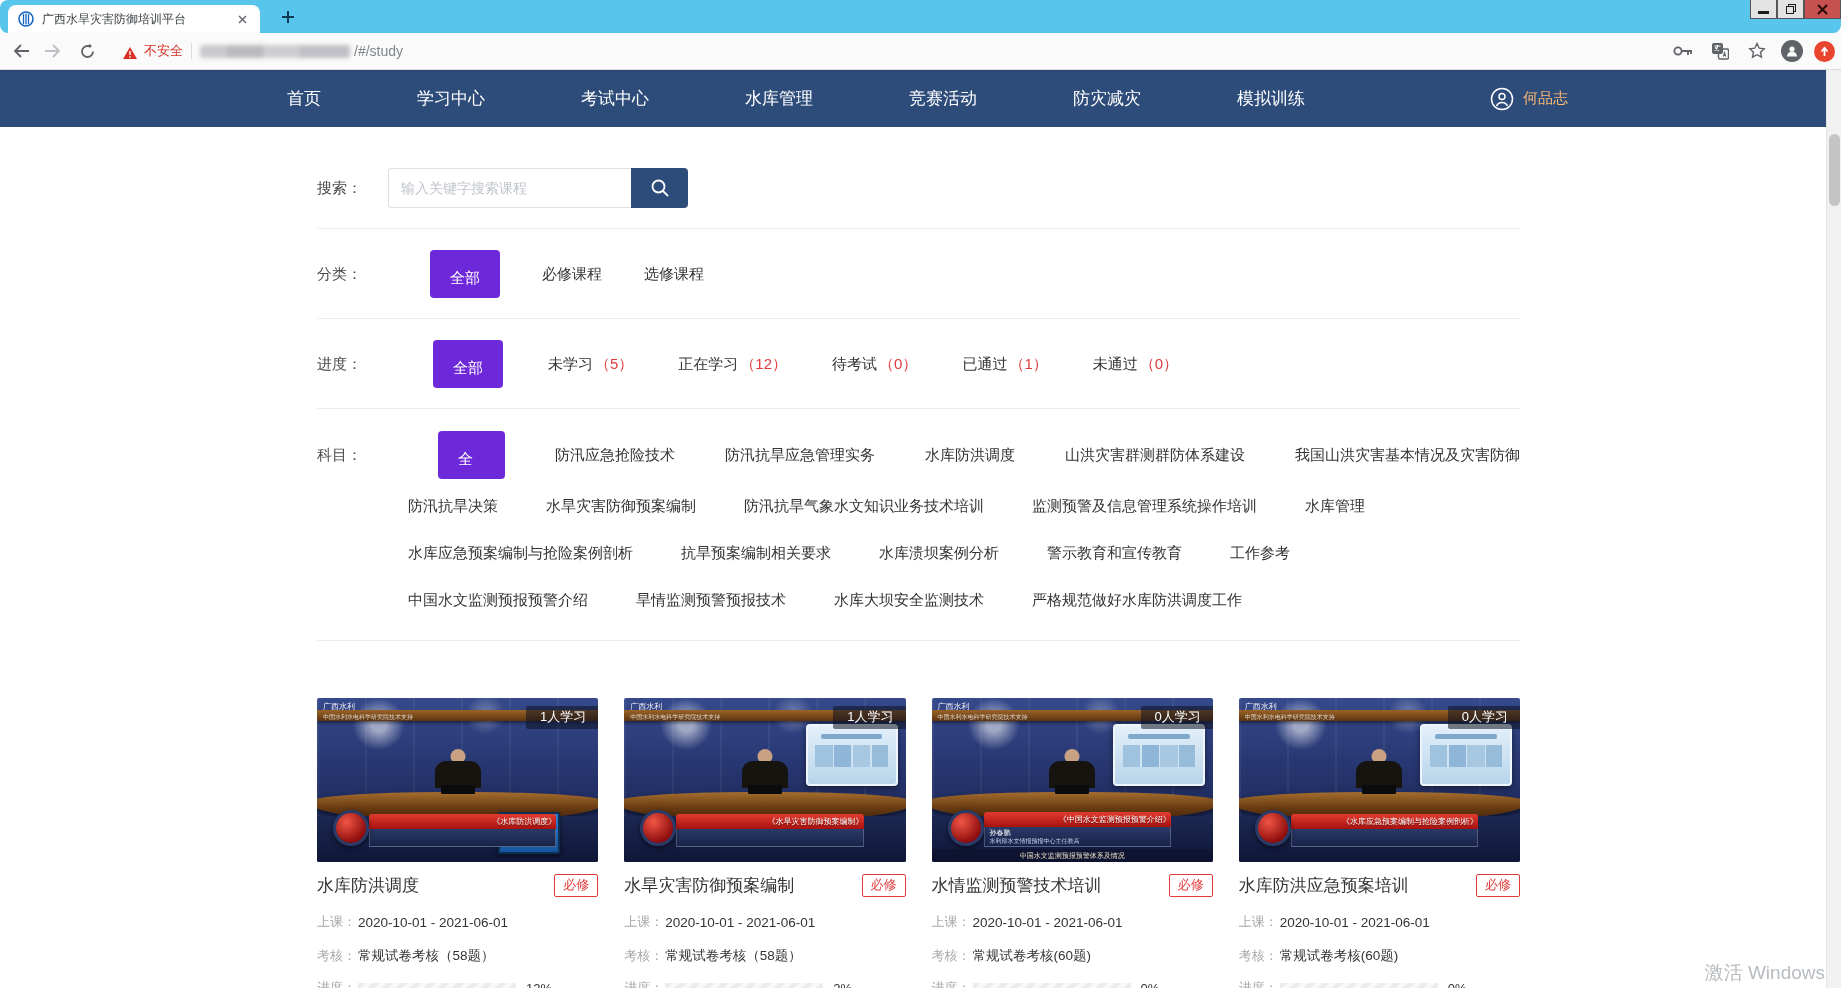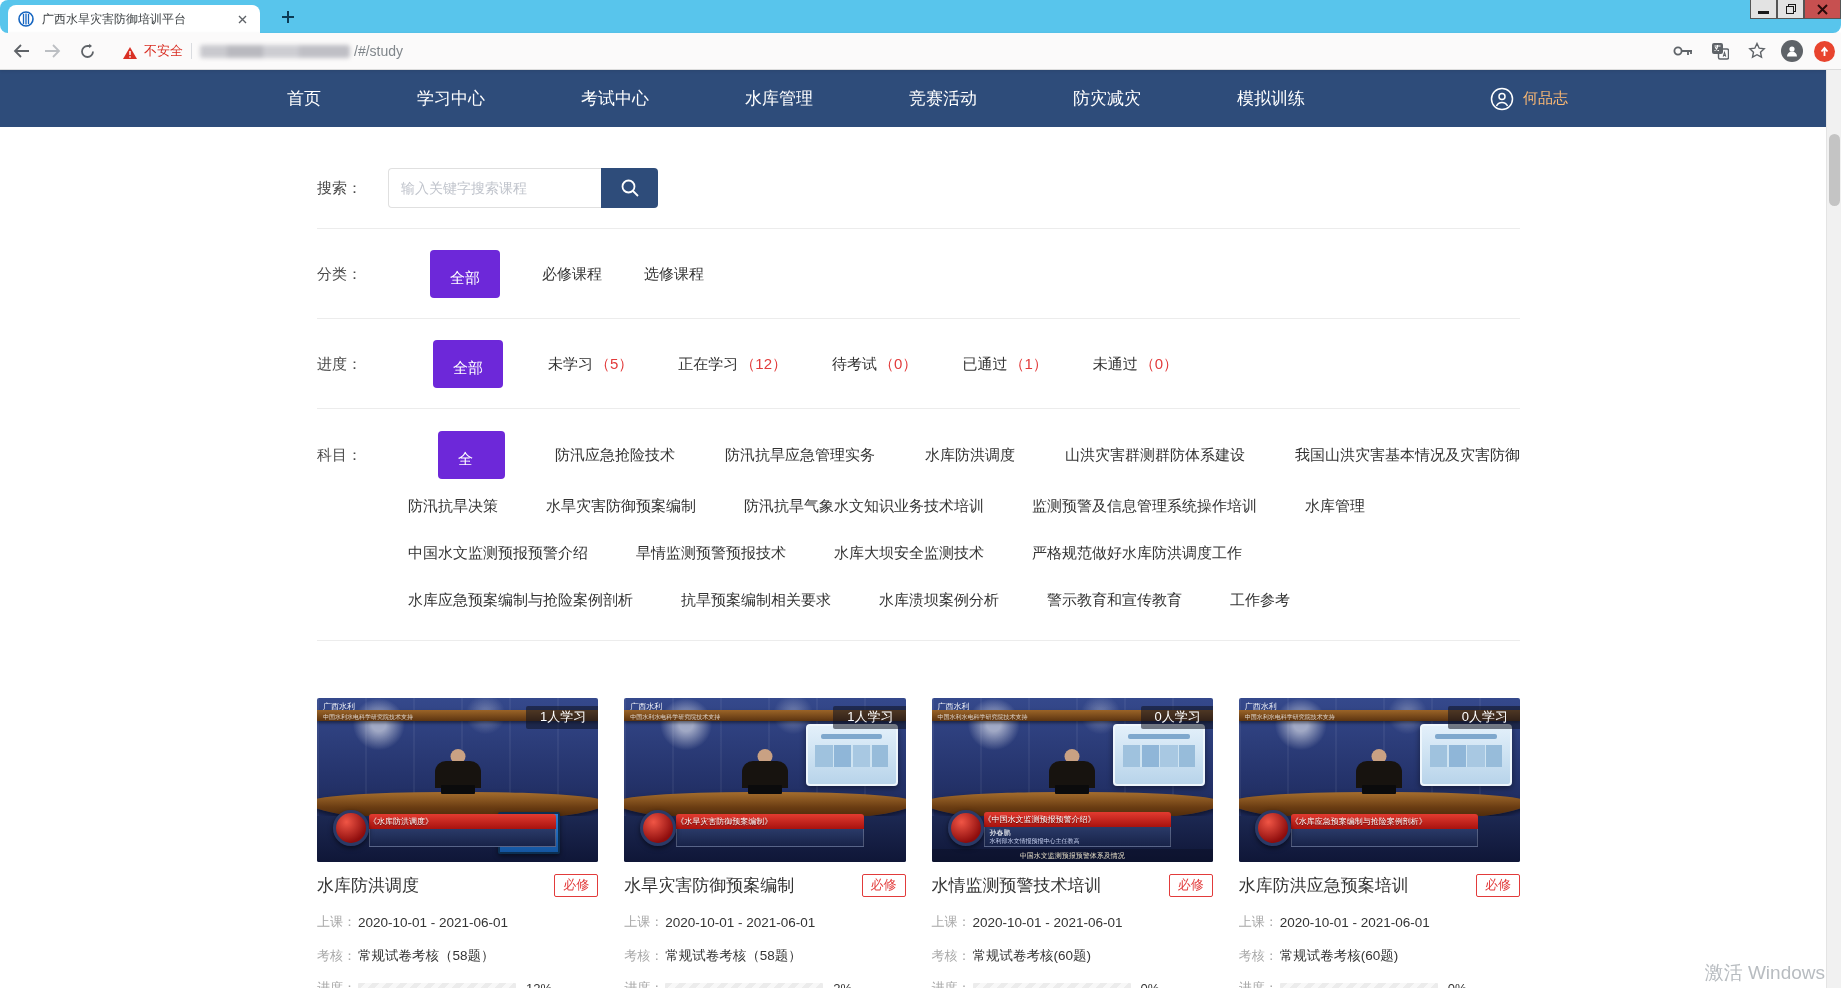--- a/index.html
+++ b/index.html
@@ -51,21 +51,21 @@
   .scrollbar { position:absolute; right:0; top:70px; width:15px; height:918px; background:#f1f1f1;
                border-left:1px solid #e4e4e4; z-index:9; }
   .scroll-thumb { position:absolute; left:2px; top:64px; width:11px; height:72px; background:#c4c4c4; border-radius:6px; }
 
   
   .content { margin-left:317px; width:1203px; }
   .row-label { width:71px; flex:0 0 71px; font-size:15px; color:#4a4a4a; }
   .divider { height:1px; background:#ececec; }
 
   .search-row { display:flex; align-items:center; margin-top:41px; }
-  .search-input { width:213px; height:40px; border:1px solid #e0e0e0; border-right:none; border-radius:4px 0 0 4px;
+  .search-input { width:243px; height:40px; border:1px solid #e0e0e0; border-right:none; border-radius:4px 0 0 4px;
                   padding:0 12px; font-size:14px; color:#333; outline:none; }
   .search-input::placeholder { color:#c0c4cc; }
   .search-btn { width:57px; height:40px; background:#2e4c7a; border:none; border-radius:0 4px 4px 0;
                 display:flex; align-items:center; justify-content:center; cursor:pointer; }
   .d1 { margin-top:20px; } .d2 { margin-top:20px; } .d3 { margin-top:20px; } .d4 { margin-top:30px; }
 
   .filter-row { display:flex; align-items:center; margin-top:21px; }
   .chip-selected { background:#6d28d9; color:#fff; height:48px; line-height:40px; padding:8px 20px;
                    border-radius:4px; font-size:15px; display:inline-block; cursor:pointer; }
   .chip-plain { font-size:15px; color:#333; cursor:pointer; white-space:nowrap; }
@@ -111,21 +111,21 @@
   .desk-monitor { position:absolute; right:38px; bottom:8px; width:62px; height:42px;
                   background:linear-gradient(180deg,#2f7fd4,#1455a0); border:2px solid #0c2f52; border-radius:2px;
                   box-shadow:0 2px 5px rgba(0,0,0,.5); }
   .thumb-wm { position:absolute; top:4px; left:6px; line-height:1.35; z-index:4; }
   .wm1 { font-size:8px; color:rgba(255,255,255,.92); }
   .wm2 { font-size:6px; color:rgba(255,255,255,.75); }
   .learn-badge { position:absolute; top:8px; right:0; background:rgba(15,18,32,.55); color:#fff;
                  font-size:13px; padding:2px 12px 3px 14px; border-radius:2px 0 0 2px; z-index:4; }
   .banner { position:absolute; left:52px; right:42px; bottom:15px; z-index:3; }
   .banner-top { height:15px; background:linear-gradient(180deg,#e23b30,#a8120e); border-radius:3px 3px 0 0;
-                color:#fff; font-size:8px; line-height:15px; text-align:left; white-space:nowrap;
+                color:#fff; font-size:8px; line-height:15px; text-align:right; white-space:nowrap;
                 overflow:hidden; text-shadow:0 1px 1px rgba(0,0,0,.5); }
   .banner-body { min-height:18px; background:linear-gradient(180deg,#2a3a68,#182349);
                  border:1px solid rgba(255,255,255,.22); border-top:none; padding:1px 5px; }
   .banner-name { font-size:7px; color:#fff; line-height:9px; }
   .banner-org { font-size:6px; color:#cdd7f5; line-height:8px; }
   .logo-circle { position:absolute; left:16px; bottom:16px; width:36px; height:36px; border-radius:50%;
                  background:radial-gradient(circle at 35% 30%, #f05545, #8e0d0d 72%);
                  border:3px solid #2b3a66; box-shadow:0 2px 5px rgba(0,0,0,.55); z-index:4; }
   .caption { position:absolute; bottom:0; left:0; right:0; height:13px; text-align:center; color:#e8e0c8;
              font-size:7px; line-height:13px; background:rgba(8,12,28,.35); z-index:3; white-space:nowrap; overflow:hidden; }
@@ -333,31 +333,31 @@
       <span class="chip-plain">我国山洪灾害基本情况及灾害防御</span>
     </div>
     <div class="sub-row r2">
       <span class="chip-plain">防汛抗旱决策</span>
       <span class="chip-plain">水旱灾害防御预案编制</span>
       <span class="chip-plain">防汛抗旱气象水文知识业务技术培训</span>
       <span class="chip-plain">监测预警及信息管理系统操作培训</span>
       <span class="chip-plain">水库管理</span>
     </div>
     <div class="sub-row">
-      <span class="chip-plain">中国水文监测预报预警介绍</span>
-      <span class="chip-plain">旱情监测预警预报技术</span>
-      <span class="chip-plain">水库大坝安全监测技术</span>
-      <span class="chip-plain">严格规范做好水库防洪调度工作</span>
-    </div>
-    <div class="sub-row">
       <span class="chip-plain">水库应急预案编制与抢险案例剖析</span>
       <span class="chip-plain">抗旱预案编制相关要求</span>
       <span class="chip-plain">水库溃坝案例分析</span>
       <span class="chip-plain">警示教育和宣传教育</span>
       <span class="chip-plain">工作参考</span>
+    </div>
+    <div class="sub-row">
+      <span class="chip-plain">中国水文监测预报预警介绍</span>
+      <span class="chip-plain">旱情监测预警预报技术</span>
+      <span class="chip-plain">水库大坝安全监测技术</span>
+      <span class="chip-plain">严格规范做好水库防洪调度工作</span>
     </div>
   </div>
 
   <div class="divider d4"></div>
 
   <div class="cards">
 
     <div class="card">
       <div class="thumb">
         <div class="beam"></div>

